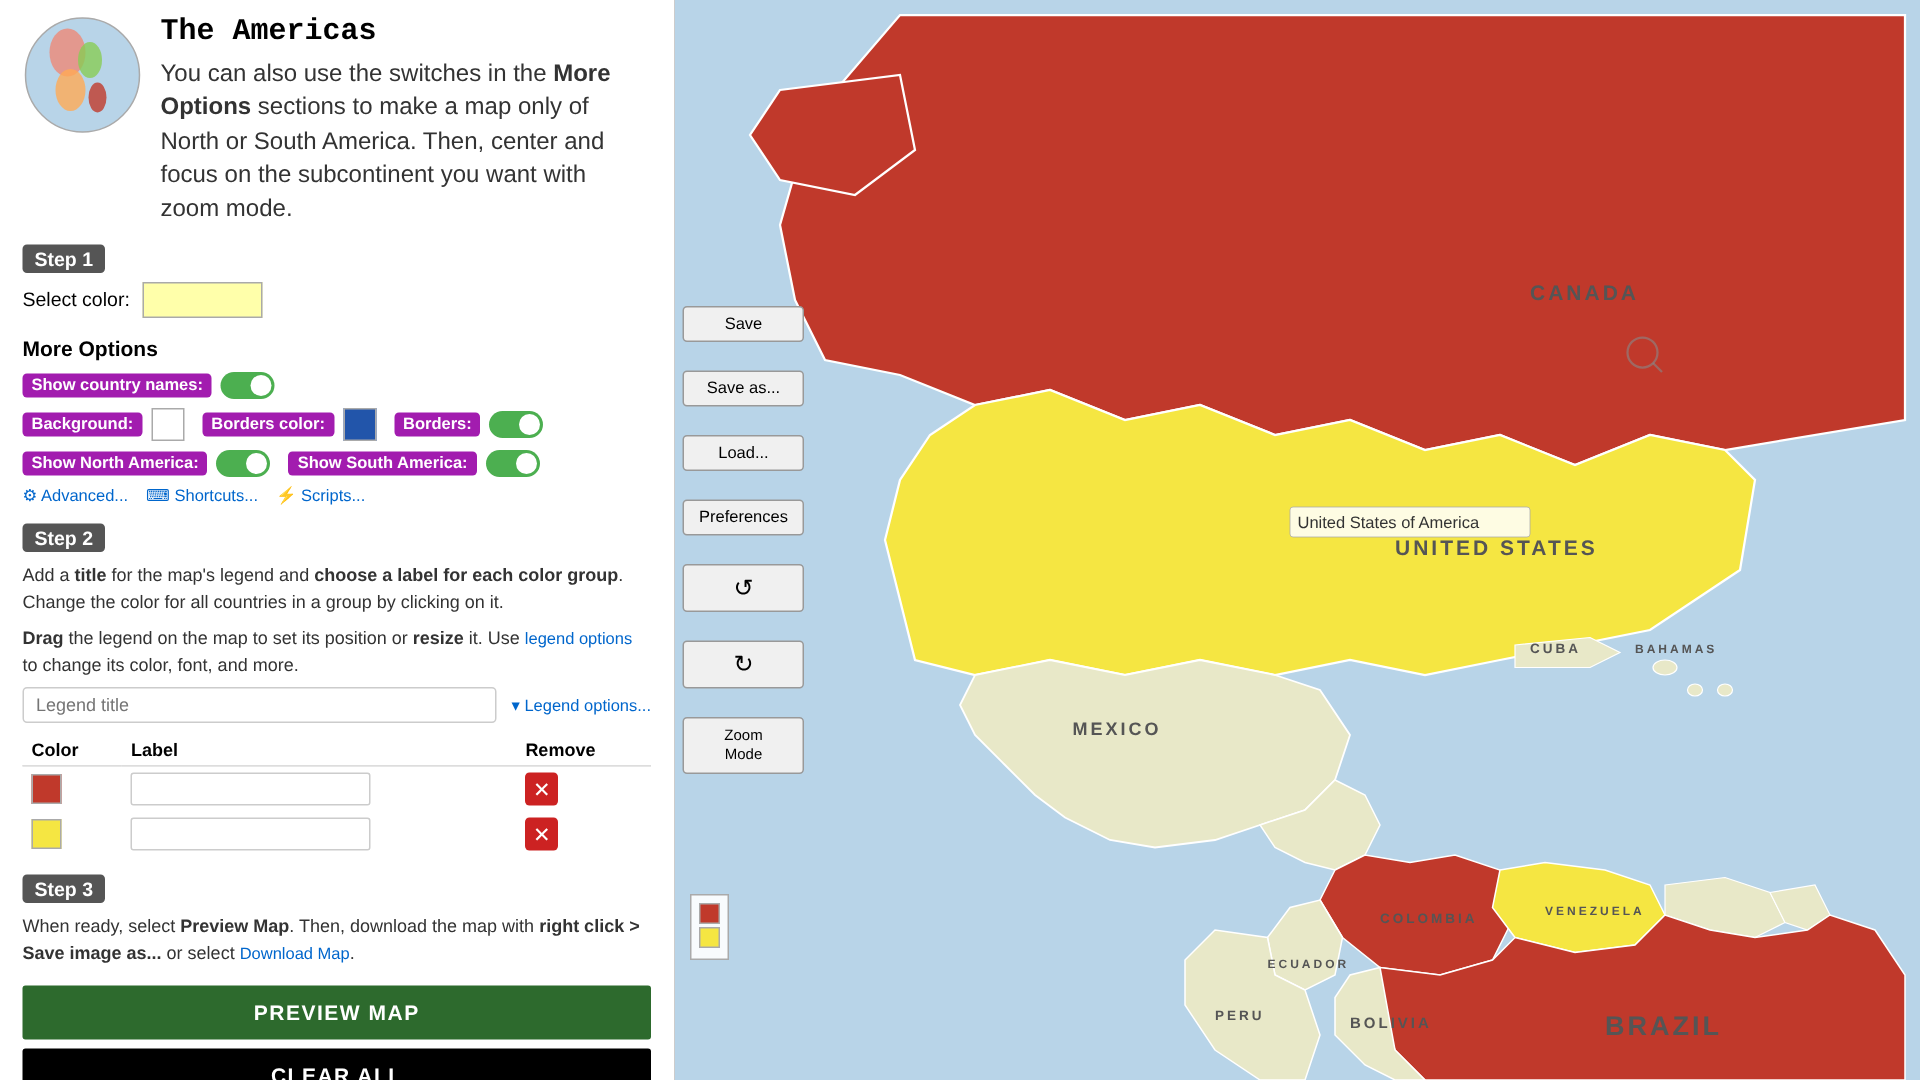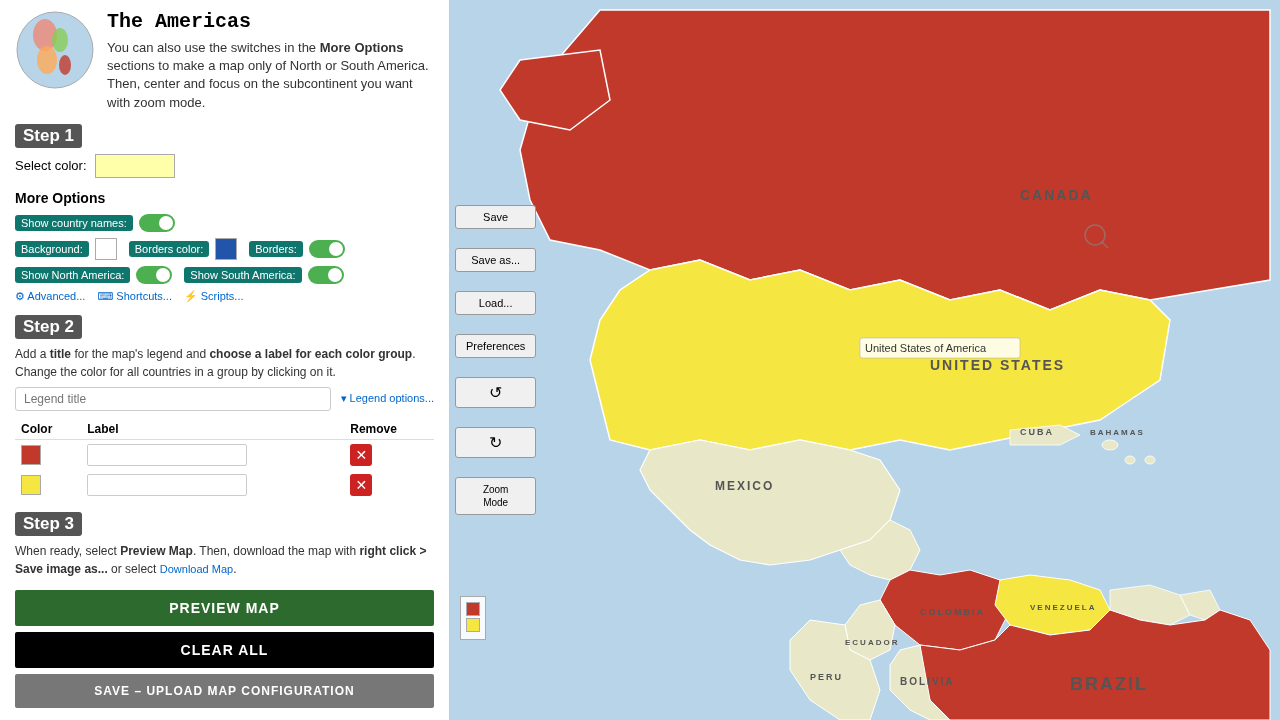--- a/index.html
+++ b/index.html
@@ -30,35 +30,35 @@
     }
 
     .header-text h2 {
       font-size: 20px;
       font-weight: bold;
       margin-bottom: 6px;
       font-family: Liberation Mono, monospace;
     }
 
     .header-text p {
-      font-size: 13px;
+      font-size: 16px;
       color: #333;
       line-height: 1.4;
     }
 
     .header-text strong {
       font-weight: bold;
     }
 
     
     .step-badge {
       display: inline-block;
       background: #555;
       color: #fff;
-      font-size: 17px;
+      font-size: 13px;
       font-weight: bold;
       padding: 2px 8px;
       border-radius: 3px;
       margin-bottom: 6px;
     }
 
     .step-section {
       margin-bottom: 12px;
     }
 
@@ -129,25 +129,26 @@
       position: absolute;
       width: 14px;
       height: 14px;
       border-radius: 50%;
       background: #fff;
       top: 2px;
     }
     .toggle.on::after { right: 2px; }
 
     .option-label {
-      background: #0f766e;
+      background: #a21caf;
       color: #fff;
       padding: 2px 6px;
       border-radius: 3px;
       font-size: 11px;
+      font-weight: bold;
     }
 
     .color-swatch-btn {
       width: 22px;
       height: 22px;
       border: 1px solid #aaa;
       cursor: pointer;
     }
 
     
@@ -437,20 +438,23 @@
       <span class="link-item">⌨ Shortcuts...</span>
       <span class="link-item">⚡ Scripts...</span>
     </div>
   </div>
 
   
   <div class="step-section">
     <div class="step-badge">Step 2</div>
     <p>
       Add a <b>title</b> for the map's legend and <b>choose a label for each color group</b>. Change the color for all countries in a group by clicking on it.
+    </p>
+    <p>
+      <b>Drag</b> the legend on the map to set its position or <b>resize</b> it. Use <span class="link-item" style="display:inline;">legend options</span> to change its color, font, and more.
     </p>
 
     <div class="legend-title-row">
       <input type="text" class="legend-title-input" placeholder="Legend title" style="">
       <span class="legend-options-link">▾ Legend options...</span>
     </div>
 
     <table class="color-table">
       <thead>
         <tr>

